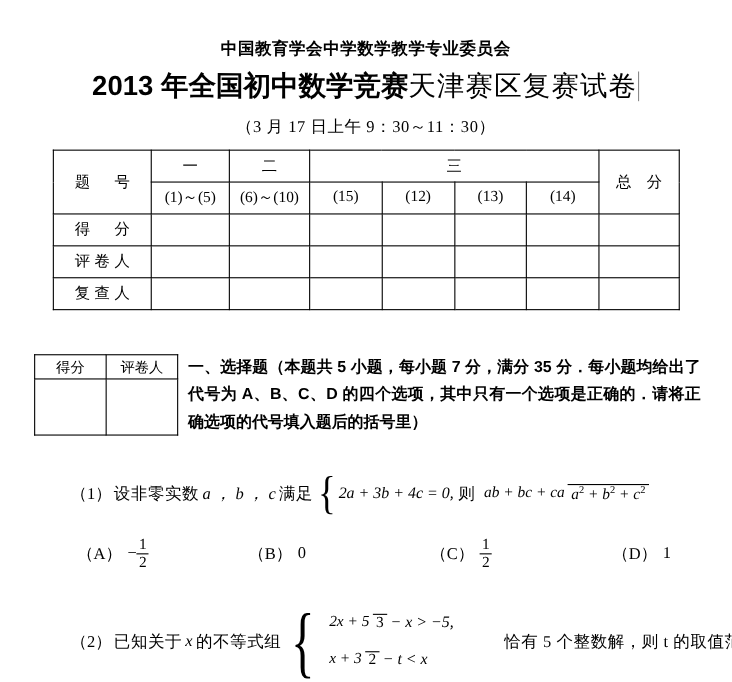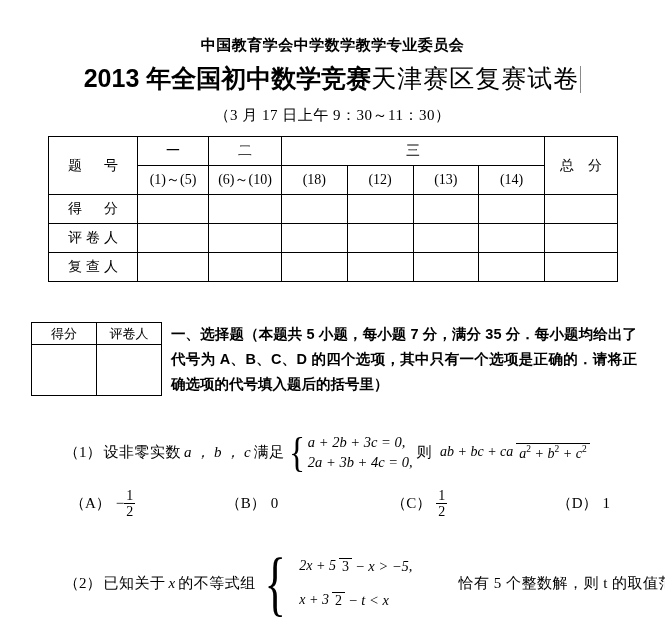--- a/index.html
+++ b/index.html
@@ -236,21 +236,21 @@
         <tr>
       <td class="row-label" rowspan="2" style="width:88px">题　号</td>
       <td style="width:70px">一</td>
       <td style="width:72px">二</td>
       <td colspan="4">三</td>
       <td rowspan="2" style="width:72px">总　分</td>
     </tr>
     <tr>
       <td class="sub-head">(1)～(5)</td>
       <td class="sub-head">(6)～(10)</td>
-      <td class="sub-head" style="width:60px">(18)</td>
+      <td class="sub-head" style="width:60px">(15)</td>
       <td class="sub-head" style="width:65px">(12)</td>
       <td class="sub-head" style="width:70px">(13)</td>
       <td class="sub-head" style="width:70px">(14)</td>
     </tr>
     <tr>
       <td class="row-label">得　分</td>
       <td class="empty-cell"></td>
       <td class="empty-cell"></td>
       <td class="empty-cell"></td>
       <td class="empty-cell"></td>
@@ -302,21 +302,20 @@
 <div class="q1">
   <div class="q1-row">
     <span class="q-num">（1）</span>
     <span class="q-cn">设非零实数</span>
     <span class="mi" style="margin:0 3px">a ， b ， c</span>
     <span class="q-cn">满足</span>
 
     <span class="sys">
       <span class="brace">{</span>
       <span class="sys-lines">
-        <span class="mi">a + 2b + 3c = 0,</span>
         <span class="mi">2a + 3b + 4c = 0,</span>
       </span>
     </span>
 
     <span class="q-cn" style="margin:0 2px">则</span>
 
     <span class="frac">
       <span class="num mi">ab + bc + ca</span>
       <span class="den mi">a<span class="sup">2</span> + b<span class="sup">2</span> + c<span class="sup">2</span></span>
     </span>

